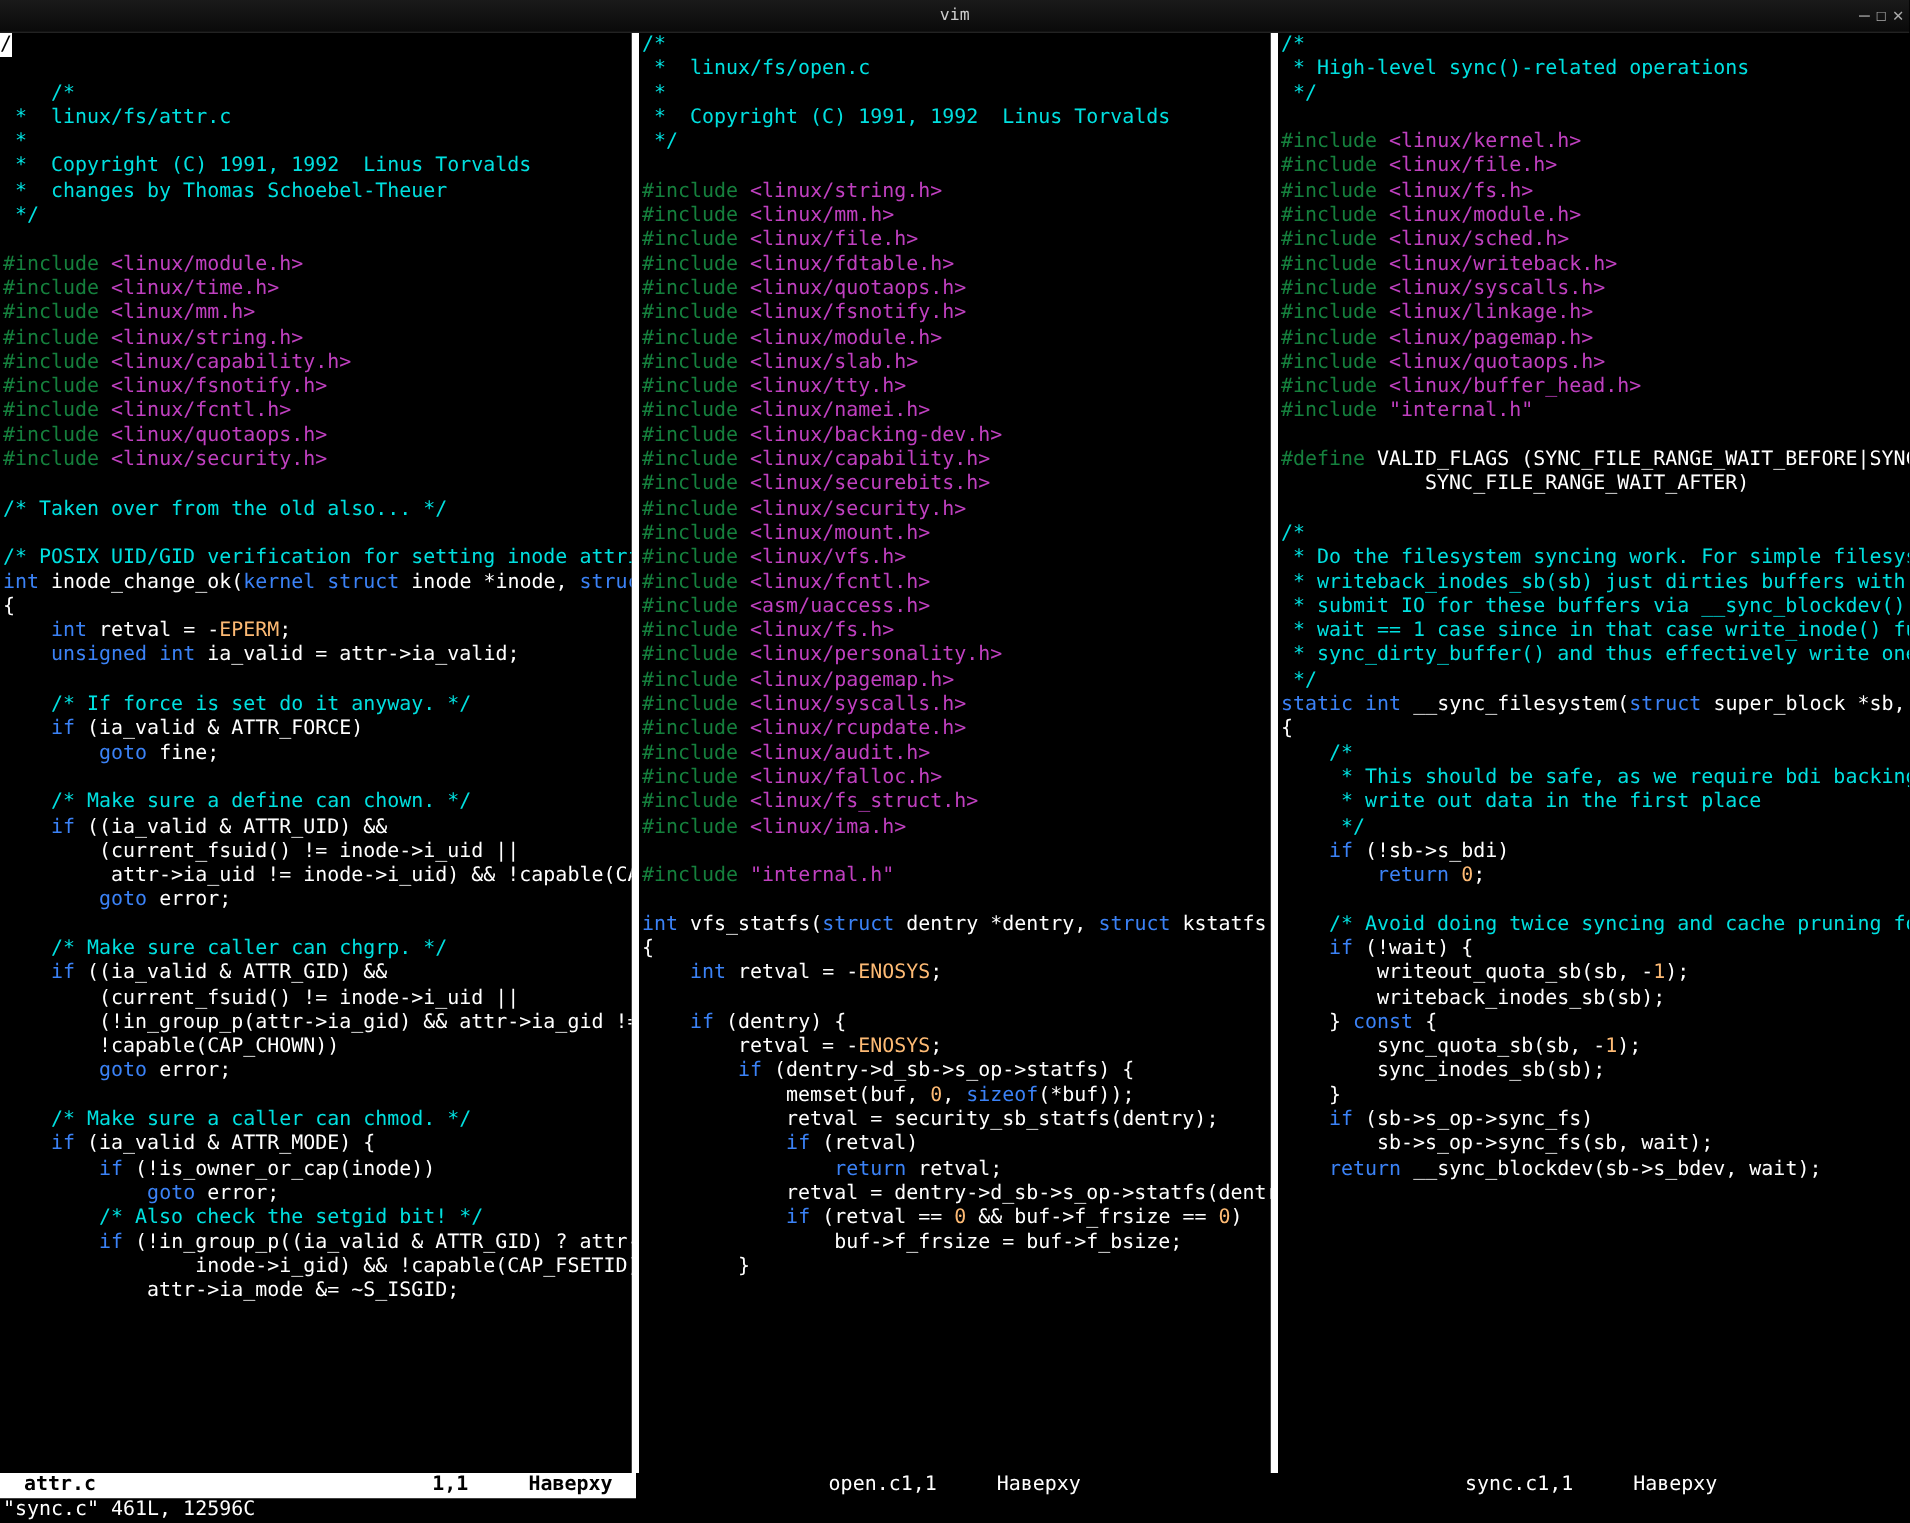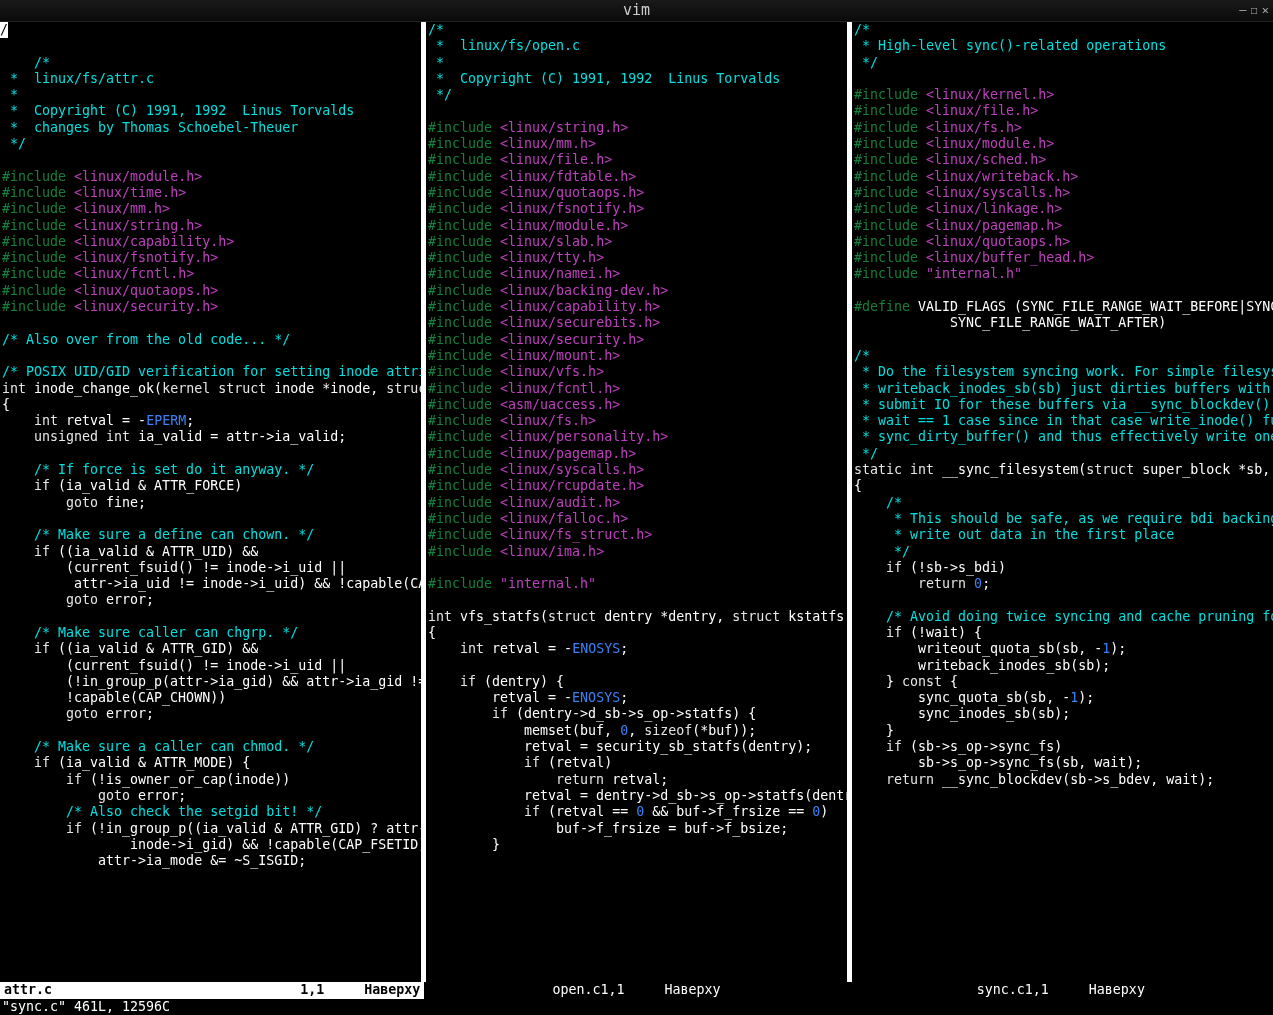--- a/index.html
+++ b/index.html
@@ -16,21 +16,21 @@
   }
   .titlebar {
     height: 22px;
     background: linear-gradient(#1a1a1a,#0a0a0a);
     display: flex;
     align-items: center;
     justify-content: center;
     position: relative;
     border-bottom: 1px solid #222;
   }
-  .titlebar .title { color: #ccc; font-size: 15px; }
+  .titlebar .title { color: #ccc; font-size: 11px; }
   .winctrls {
     position: absolute; right: 4px; top: 2px;
     display: flex; gap: 4px; color: #aaa; font-size: 12px;
   }
   .winctrls span { cursor: pointer; }
   .editor {
     position: absolute;
     top: 22px; left: 0; right: 0; bottom: 0;
     display: flex;
     flex-direction: column;
@@ -65,37 +65,37 @@
   }
   .statusline {
     display: flex;
     height: 16.3px;
     font-size:13.3px;
   }
   .statusline .seg {
     flex: 1;
     display: flex;
     justify-content: space-between;
-    padding: 0 4px;
+    padding: 0 16px;
     white-space: pre;
   }
   .statusline .active { background: #fff; color: #000; font-weight:bold;}
   .statusline .inactive { background: #000; color: #fff; justify-content: center; }
   .cmdline {
     height: 16.3px;
     background: #000;
     color: #fff;
     padding-left: 2px;
   }
   
   .cmt { color:#00e0e0; } 
   .pre { color:#15803d; } 
   .inc { color:#c040c0; } 
-  .kw  { color:#e5e5e5; } 
-  .num { color:#3b82f6; }
+  .kw  { color:#3b82f6; } 
+  .num { color:#fdba74; }
   .norm{ color:#fff; }
 </style>
 </head>
 <body>
 
 <div class="titlebar">
   <span class="title">vim</span>
   <div class="winctrls">
     <span>—</span>
     <span>☐</span>
@@ -117,21 +117,21 @@
 <span class="pre">#include </span><span class="inc">&lt;linux/module.h&gt;</span>
 <span class="pre">#include </span><span class="inc">&lt;linux/time.h&gt;</span>
 <span class="pre">#include </span><span class="inc">&lt;linux/mm.h&gt;</span>
 <span class="pre">#include </span><span class="inc">&lt;linux/string.h&gt;</span>
 <span class="pre">#include </span><span class="inc">&lt;linux/capability.h&gt;</span>
 <span class="pre">#include </span><span class="inc">&lt;linux/fsnotify.h&gt;</span>
 <span class="pre">#include </span><span class="inc">&lt;linux/fcntl.h&gt;</span>
 <span class="pre">#include </span><span class="inc">&lt;linux/quotaops.h&gt;</span>
 <span class="pre">#include </span><span class="inc">&lt;linux/security.h&gt;</span>
 <span class="norm"></span>
-<span class="cmt">/* Also over from the old code... */</span>
+<span class="cmt">/* Taken over from the old also... */</span>
 <span class="norm"></span>
 <span class="cmt">/* POSIX UID/GID verification for setting inode attributes. */</span>
 <span class="norm"><span class="kw">int</span> inode_change_ok(<span class="kw">kernel</span> <span class="kw">struct</span> inode *inode, <span class="kw">struct</span> iattr *attr)</span>
 <span class="norm">{</span>
 <span class="norm">    <span class="kw">int</span> retval = -<span class="num">EPERM</span>;</span>
 <span class="norm">    <span class="kw">unsigned</span> <span class="kw">int</span> ia_valid = attr-&gt;ia_valid;</span>
 <span class="norm"></span>
 <span class="cmt">    /* If force is set do it anyway. */</span>
 <span class="norm">    <span class="kw">if</span> (ia_valid &amp; ATTR_FORCE)</span>
 <span class="norm">        <span class="kw">goto</span> fine;</span>

